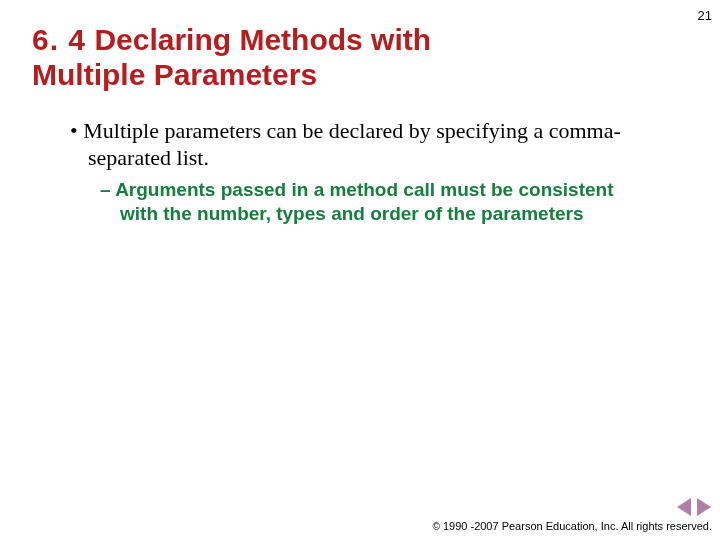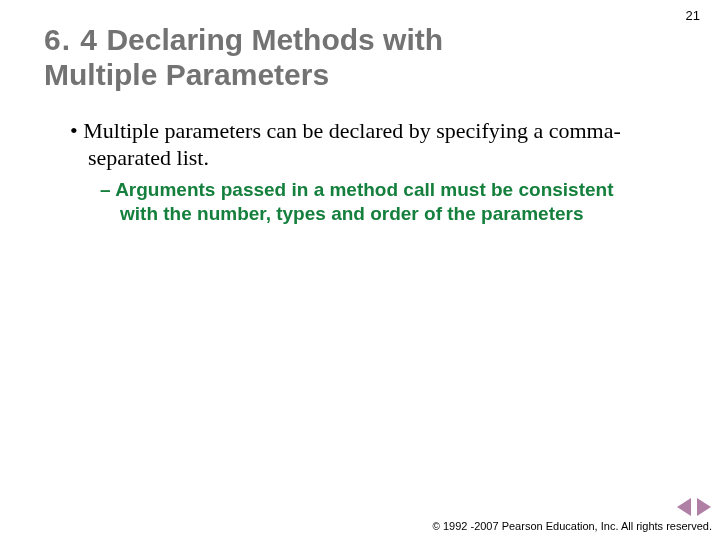--- a/index.html
+++ b/index.html
@@ -7,31 +7,31 @@
       width: 720px;
       height: 540px;
       background: #ffffff;
       font-family: "Times New Roman", Times, serif;
       position: relative;
       overflow: hidden;
     }
     .page-number {
       position: absolute;
       top: 8px;
-      right: 20px;
+      right: 8px;
       font-family: Arial, Helvetica, sans-serif;
       font-size: 13px;
       color: #000;
     }
     .title {
       font-family: Arial, Helvetica, sans-serif;
       font-weight: bold;
       font-size: 30px;
-      color: #737373;
-      padding: 22px 52px 0 44px;
+      color: #b91c1c;
+      padding: 22px 52px 0 32px;
       line-height: 1.18;
       max-width: 520px;
     }
     .title-number {
       letter-spacing: 1px;
     }
     .content {
       padding: 24px 66px 0 70px;
     }
     .bullet-l1 {
@@ -120,15 +120,15 @@
   <div class="bullet-l1">Multiple parameters can be declared by specifying a comma-separated list.</div>
   <div class="bullet-l2">Arguments passed in a method call must be consistent with the number, types and order of the parameters</div>
 </div>
 
 <div class="footer">
   <div class="nav">
     <span class="nav-arrow nav-prev"></span>
     <span class="nav-arrow nav-next"></span>
   </div>
   <div class="copyright">
-    <span class="copy-symbol">©</span><span> 1992 -2007 Pearson Education, Inc.  All rights reserved.</span>
+    <span class="copy-symbol">©</span><span> 1990 -2007 Pearson Education, Inc.  All rights reserved.</span>
   </div>
 </div>
 
 </body></html>

